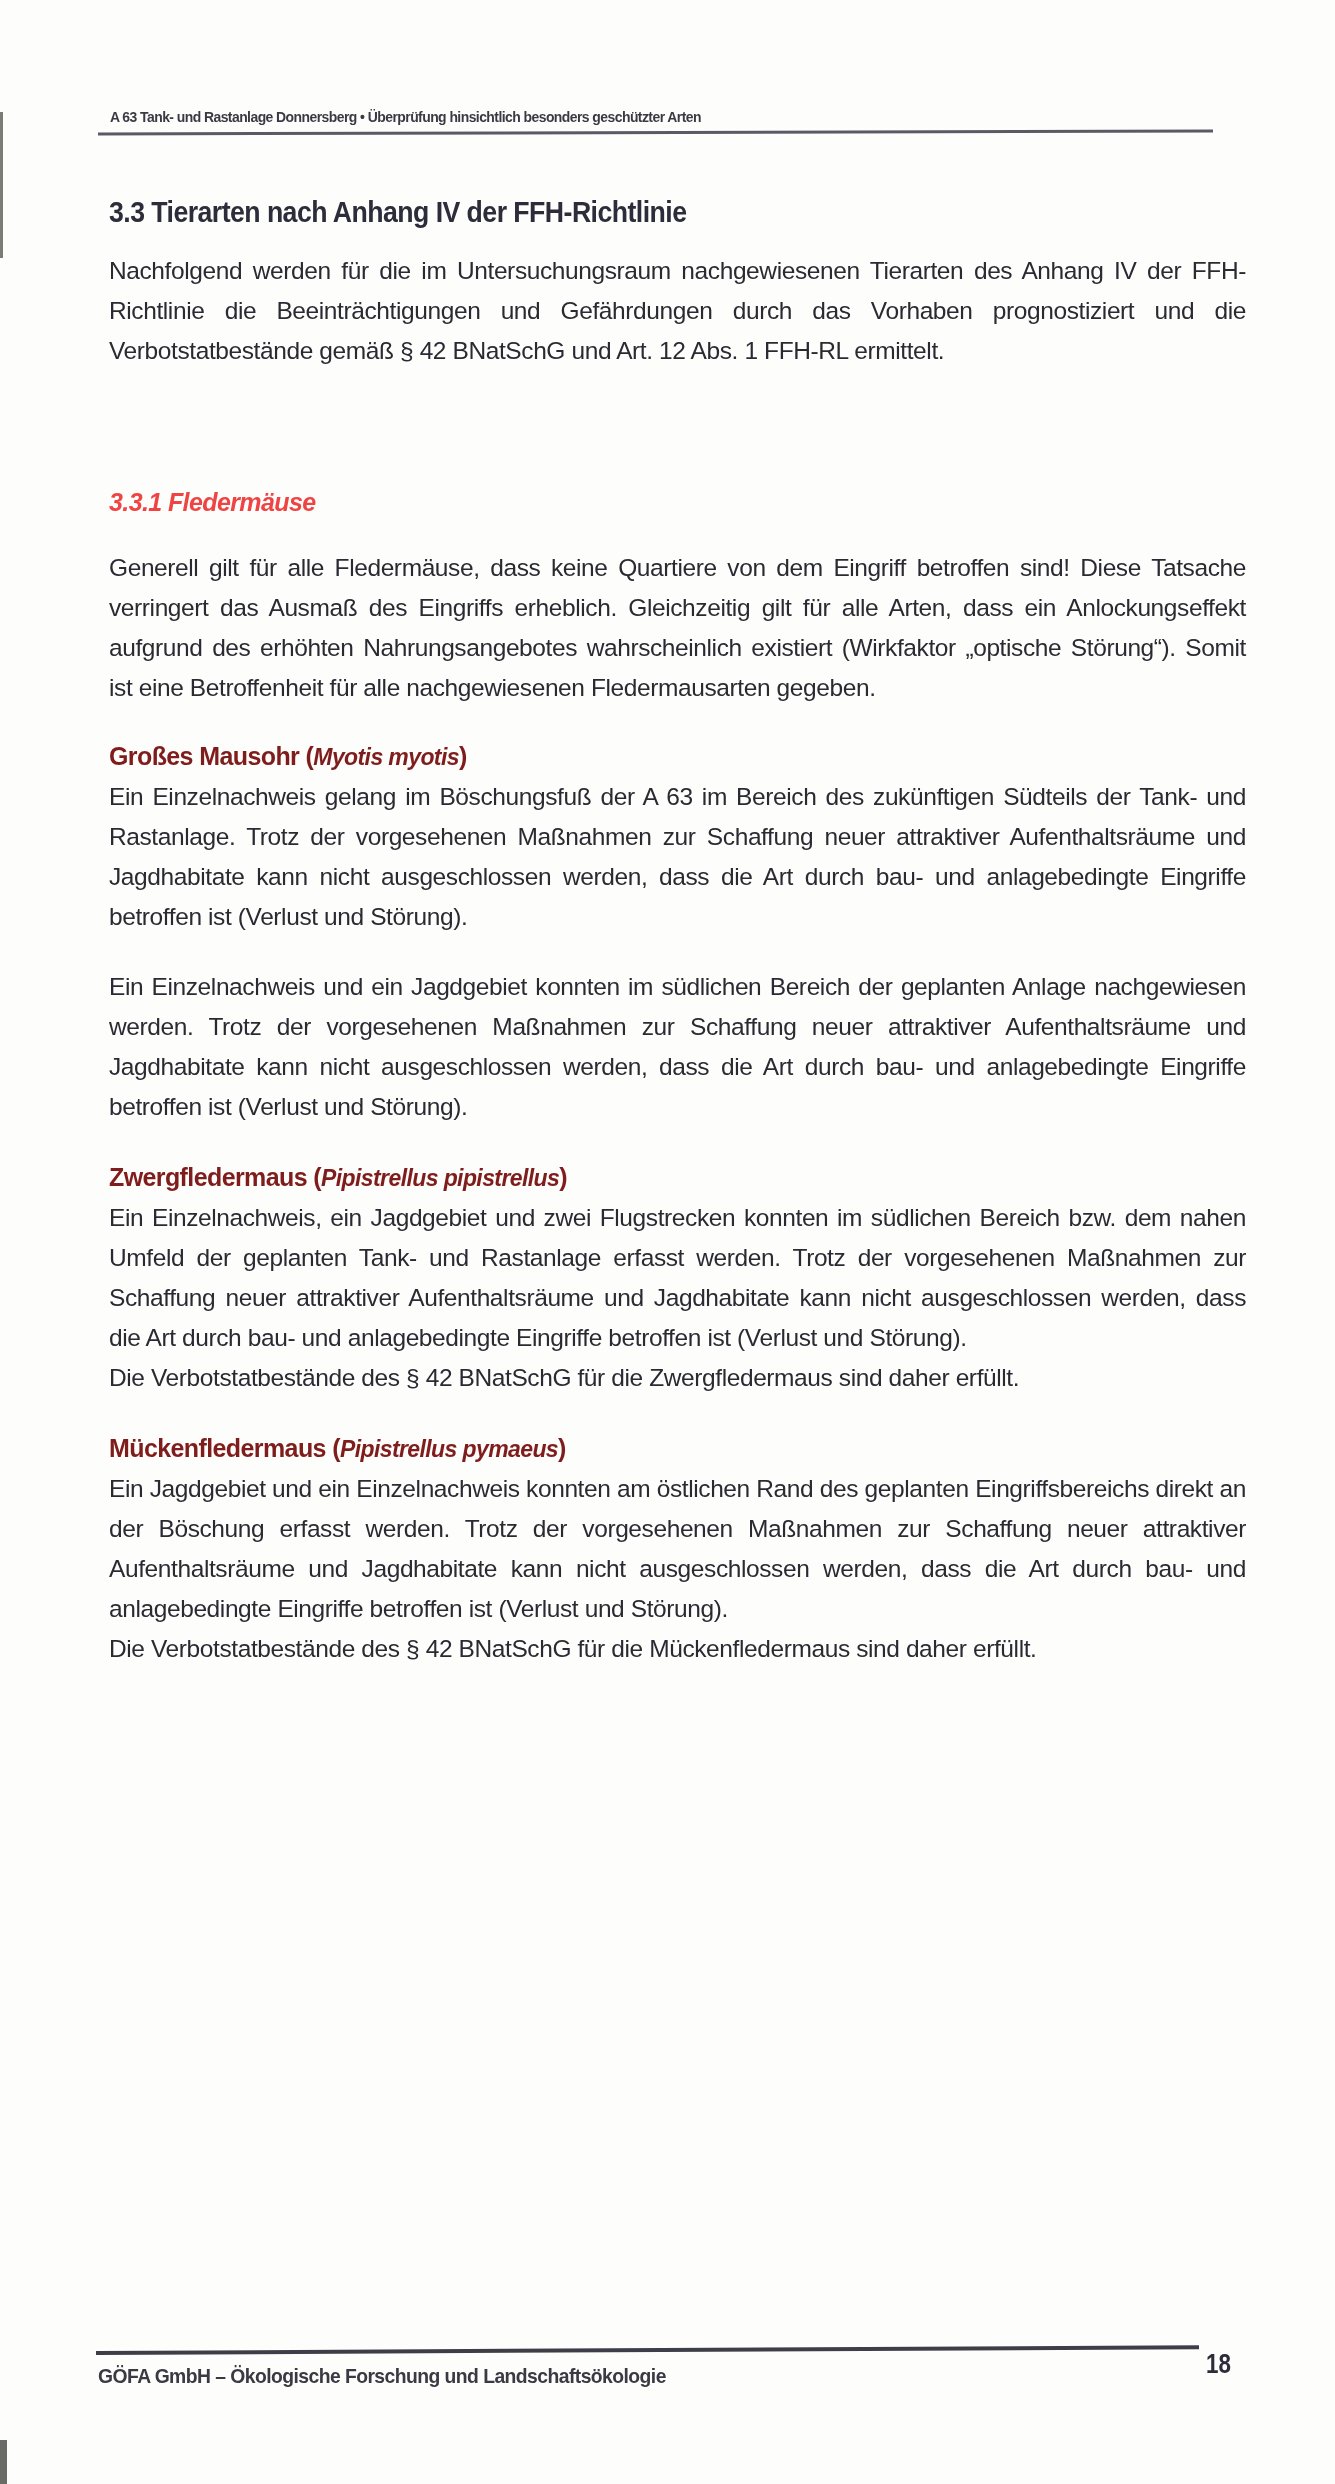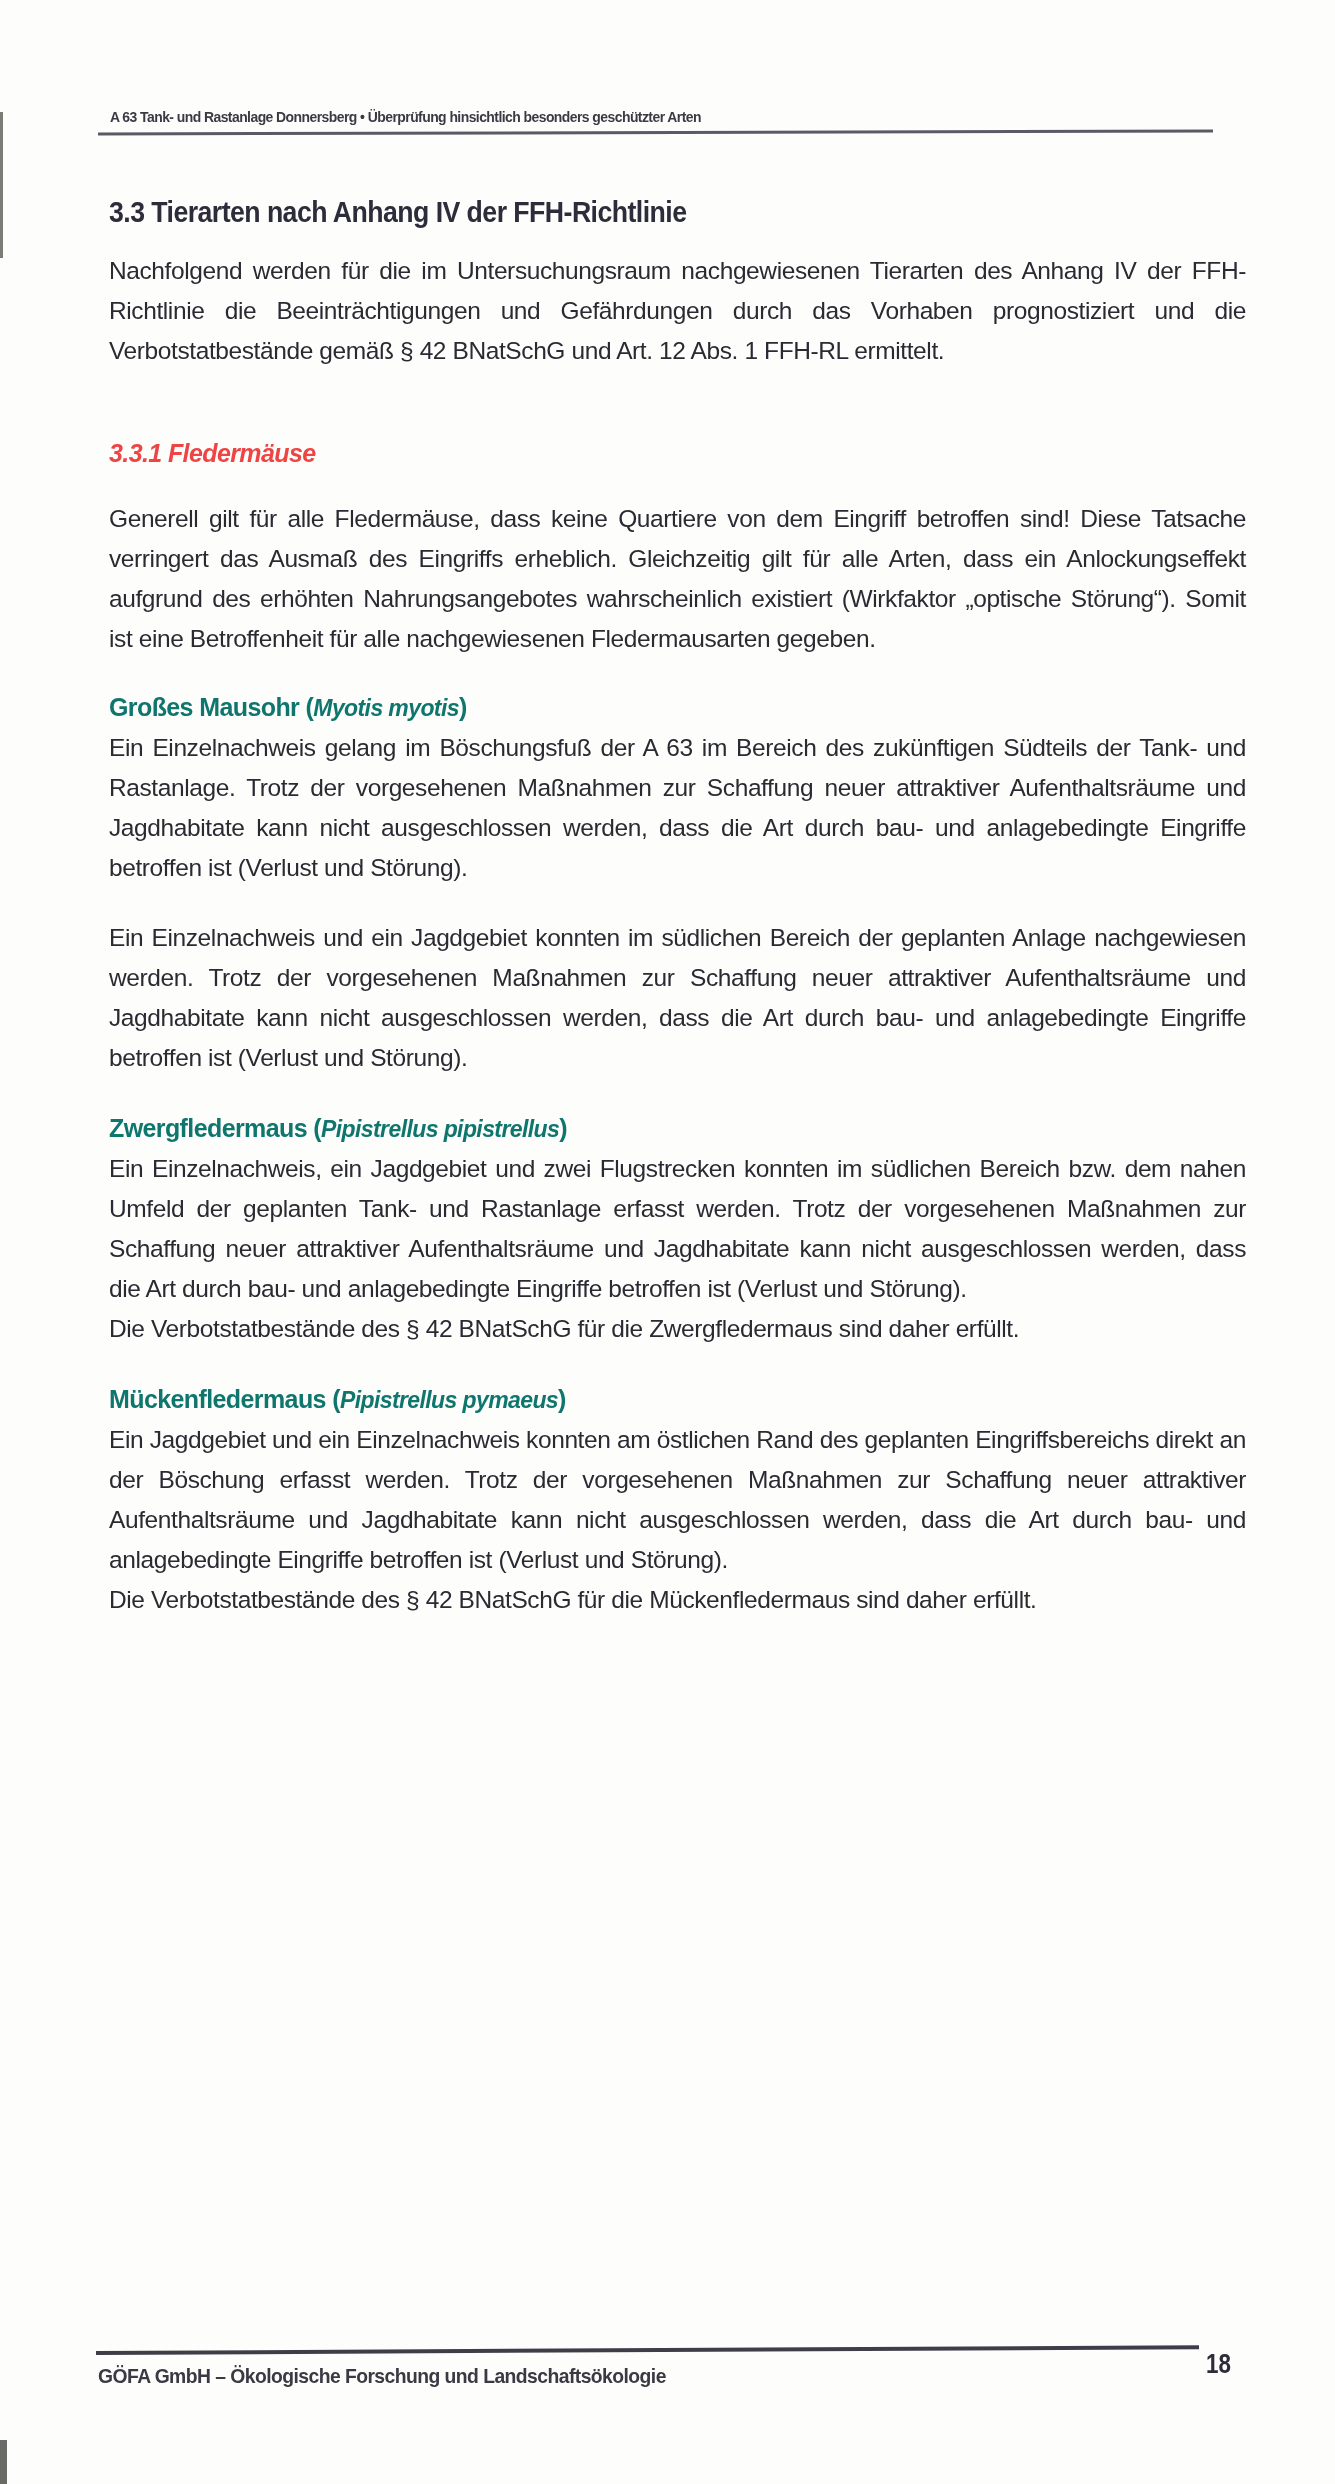--- a/index.html
+++ b/index.html
@@ -69,39 +69,39 @@
       transform-origin: left;
       white-space: nowrap;
     }
     p {
       margin: 0;
       font-size: 24.5px;
       line-height: 40px;
       text-align: justify;
       letter-spacing: -0.4px;
     }
-    .intro { margin-bottom: 68px; }
+    .intro { margin-bottom: 117px; }
     h2.subsection-title {
       margin: 0 0 31px 0;
       font-size: 25px;
       font-weight: bold;
       font-style: italic;
       letter-spacing: -0.6px;
       color: #ef4444;
     }
     .general { margin-bottom: 28px; }
     .species {
       margin-bottom: 30px;
     }
     .species-title {
       font-size: 25px;
       font-weight: bold;
       line-height: 40px;
       letter-spacing: -0.6px;
-      color: #0f766e;
+      color: #7f1d1d;
     }
     .species-title .latin {
       font-style: italic;
       font-size: 23px;
     }
     .verdict {
       text-align: left;
     }
     .footer-rule {
       position: absolute;

